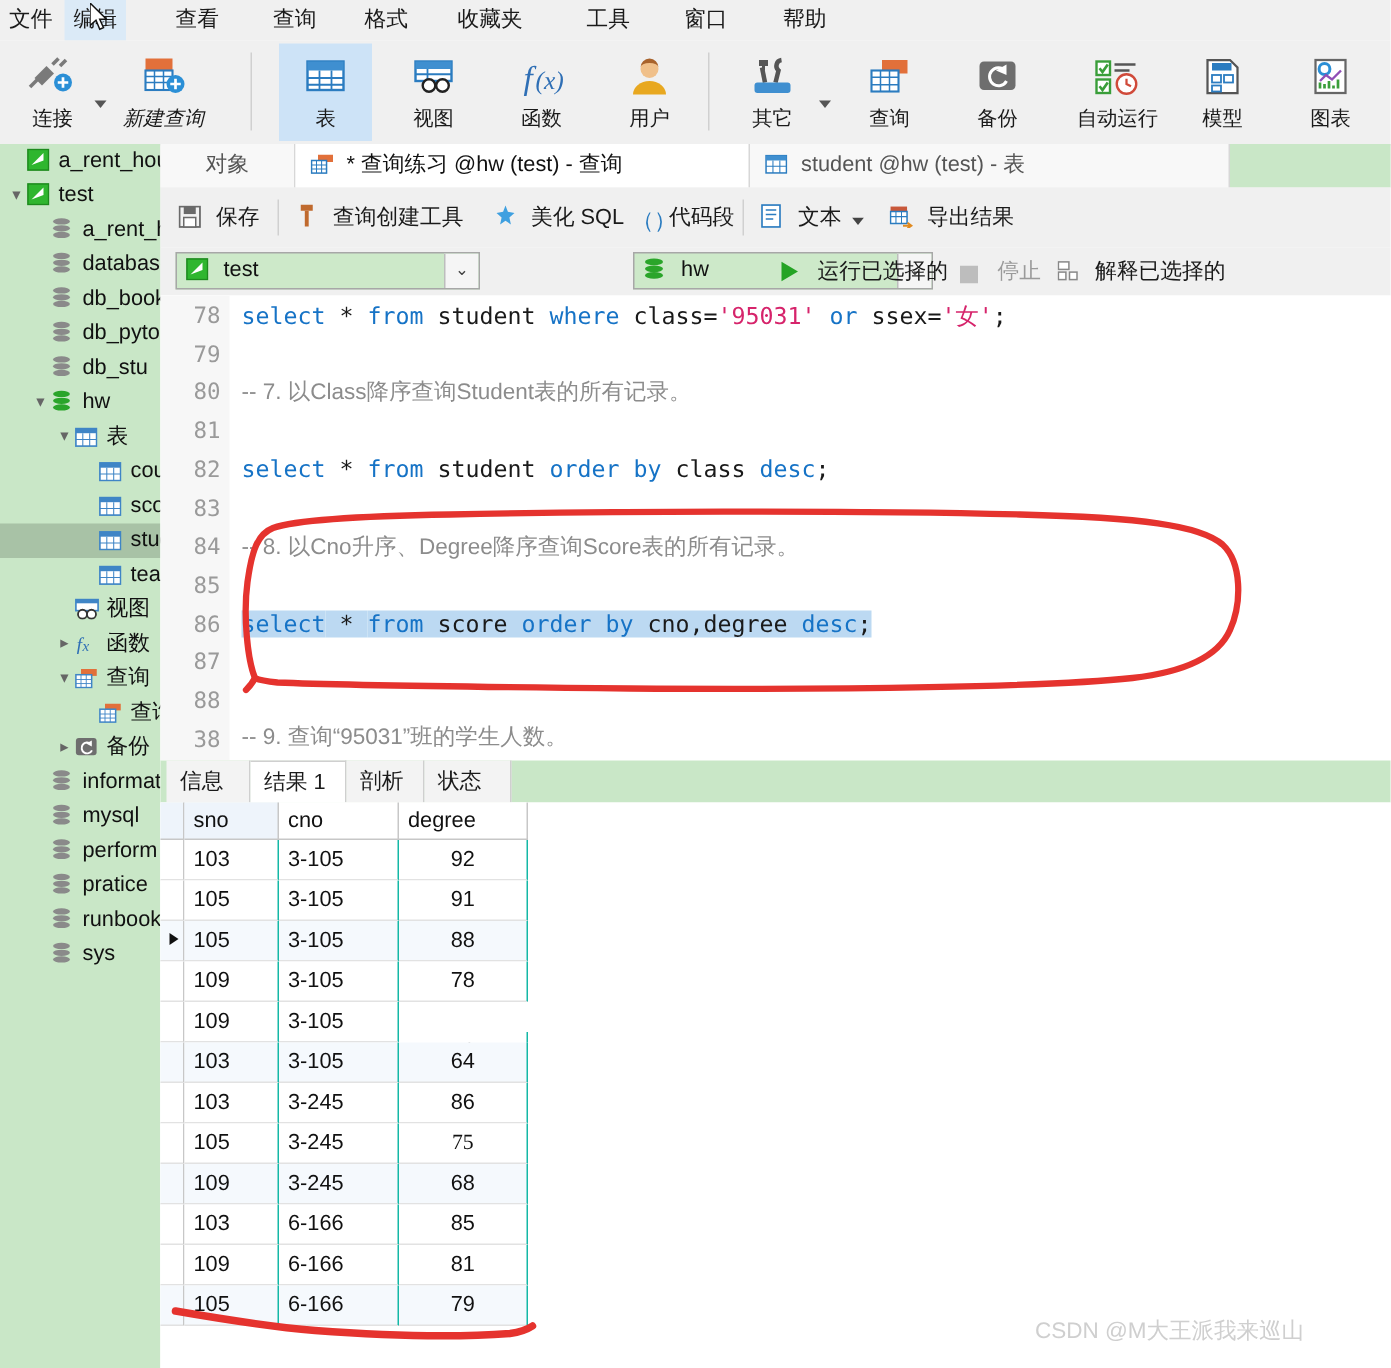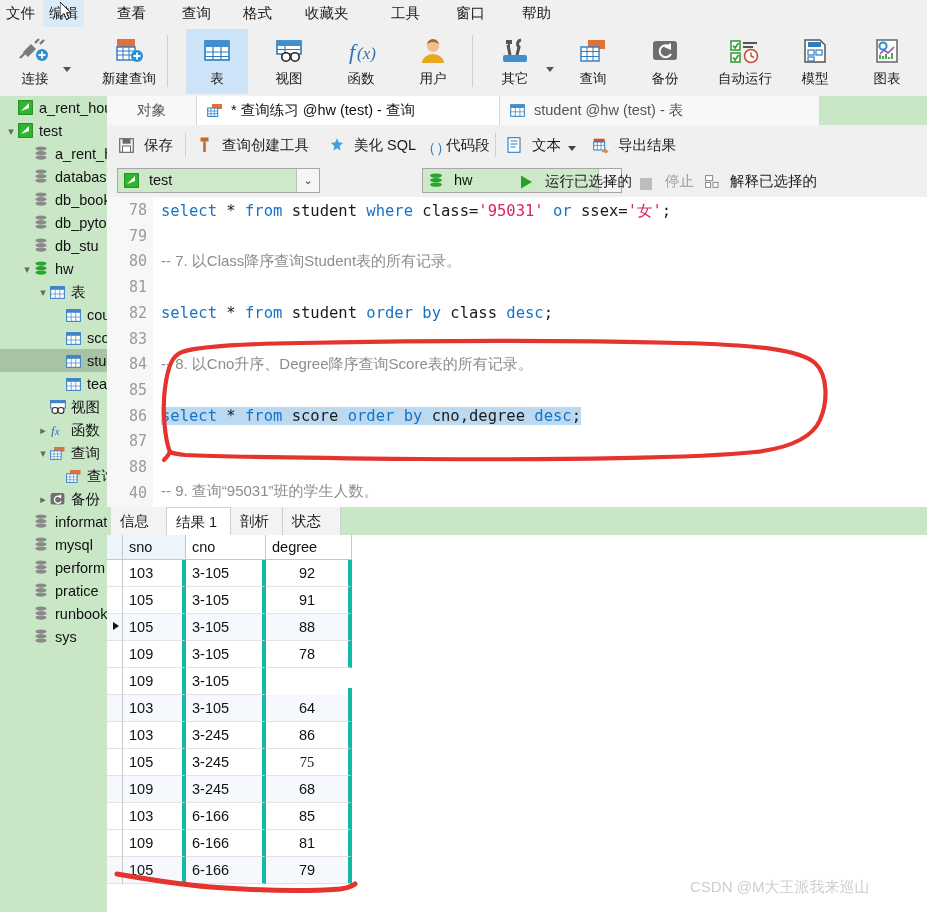--- a/index.html
+++ b/index.html
@@ -119,21 +119,21 @@
   .gh{
     position:absolute;top:0;height:25px;line-height:25px;box-sizing:border-box;
     background:#eef4fb;border-right:1px solid #c7c7c7;border-bottom:1px solid #c7c7c7;
     font-size:14.5px;color:#111;padding-left:6px;white-space:nowrap;
   }
   .gh.corner{background:#eef4fb;border-right:1px solid #c7c7c7;}
   .grow{position:absolute;left:0;height:27px;width:344px;}
   .grow.alt .gc{background:#f5f9fd;}
   .gc{
     position:absolute;top:0;height:27px;line-height:26px;box-sizing:border-box;
-    border-right:4px solid #14b8a6;border-bottom:1px solid #e2e2e2;
+    border-right:1px solid #14b8a6;border-bottom:1px solid #e2e2e2;
     font-size:14.5px;color:#111;padding:0 6px;white-space:nowrap;background:#ffffff;
   }
   .gc.num{text-align:center;}
   .gc.rowhdr{background:#ffffff;border-right:1px solid #c7c7c7;}
   .rowmark{position:absolute;left:6px;top:8px;width:0;height:0;
     border-left:6px solid #111;border-top:4px solid transparent;border-bottom:4px solid transparent;}
 
   
   .annot{position:absolute;left:0;top:0;width:927px;height:912px;pointer-events:none;}
 
@@ -173,21 +173,21 @@
           <path d="M2 20 L7 15" stroke="#7a7a7a" stroke-width="2.4"></path>
           <path d="M17 5 L21 1 M22 6 L26 2" stroke="#7a7a7a" stroke-width="2.4"></path>
           <circle cx="24" cy="17" r="6" fill="#2b8fd6"></circle>
           <path d="M24 13.5 V20.5 M20.5 17 H27.5" stroke="#fff" stroke-width="1.8"></path>
         </svg>
       </span>
       <span class="rb-lb">连接</span>
     </div>
     <div class="rb-caret" style="left:63px;"></div>
 
-    <div class="rb-btn" style="left:88px;width:82px;">
+    <div class="rb-btn" style="left:68px;width:82px;font-style:italic;">
       <span class="rb-ico">
         <svg width="34" height="28" viewBox="0 0 34 28">
           <rect x="5" y="2" width="18" height="8" fill="#e2703a"></rect>
           <rect x="5" y="10" width="18" height="13" fill="#fff" stroke="#2b7cc0" stroke-width="1.4"></rect>
           <path d="M5 14 H23 M5 18 H23 M11 10 V23 M17 10 V23" stroke="#2b7cc0" stroke-width="1"></path>
           <circle cx="25" cy="19" r="6" fill="#2b8fd6"></circle>
           <path d="M25 15.5 V22.5 M21.5 19 H28.5" stroke="#fff" stroke-width="1.8"></path>
         </svg>
       </span>
       <span class="rb-lb">新建查询</span>
@@ -598,21 +598,21 @@
         <div class="ln" style="top: 29.7px;">79</div>
         <div class="ln" style="top: 55.4px;">80</div>
         <div class="ln" style="top: 81.1px;">81</div>
         <div class="ln" style="top: 106.8px;">82</div>
         <div class="ln" style="top: 132.5px;">83</div>
         <div class="ln" style="top: 158.2px;">84</div>
         <div class="ln" style="top: 183.9px;">85</div>
         <div class="ln" style="top: 209.6px;">86</div>
         <div class="ln" style="top: 235.3px;">87</div>
         <div class="ln" style="top: 261px;">88</div>
-        <div class="ln" style="top: 286.7px;">40</div>
+        <div class="ln" style="top: 286.7px;">38</div>
       </div>
     <div class="code" id="code-host">
         <div class="cl" style="top: 4px;"><span class="kw">select</span><span> * </span><span class="kw">from</span><span> student </span><span class="kw">where</span><span> class=</span><span class="str">'95031'</span><span> </span><span class="kw">or</span><span> ssex=</span><span class="str">'女'</span><span>;</span></div>
         <div class="cl" style="top: 29.7px;"></div>
         <div class="cl" style="top: 55.4px;"><span class="cmt">-- 7. 以Class降序查询Student表的所有记录。</span></div>
         <div class="cl" style="top: 81.1px;"></div>
         <div class="cl" style="top: 106.8px;"><span class="kw">select</span><span> * </span><span class="kw">from</span><span> student </span><span class="kw">order</span><span> </span><span class="kw">by</span><span> class </span><span class="kw">desc</span><span>;</span></div>
         <div class="cl" style="top: 132.5px;"></div>
         <div class="cl" style="top: 158.2px;"><span class="cmt">-- 8. 以Cno升序、Degree降序查询Score表的所有记录。</span></div>
         <div class="cl" style="top: 183.9px;"></div>

